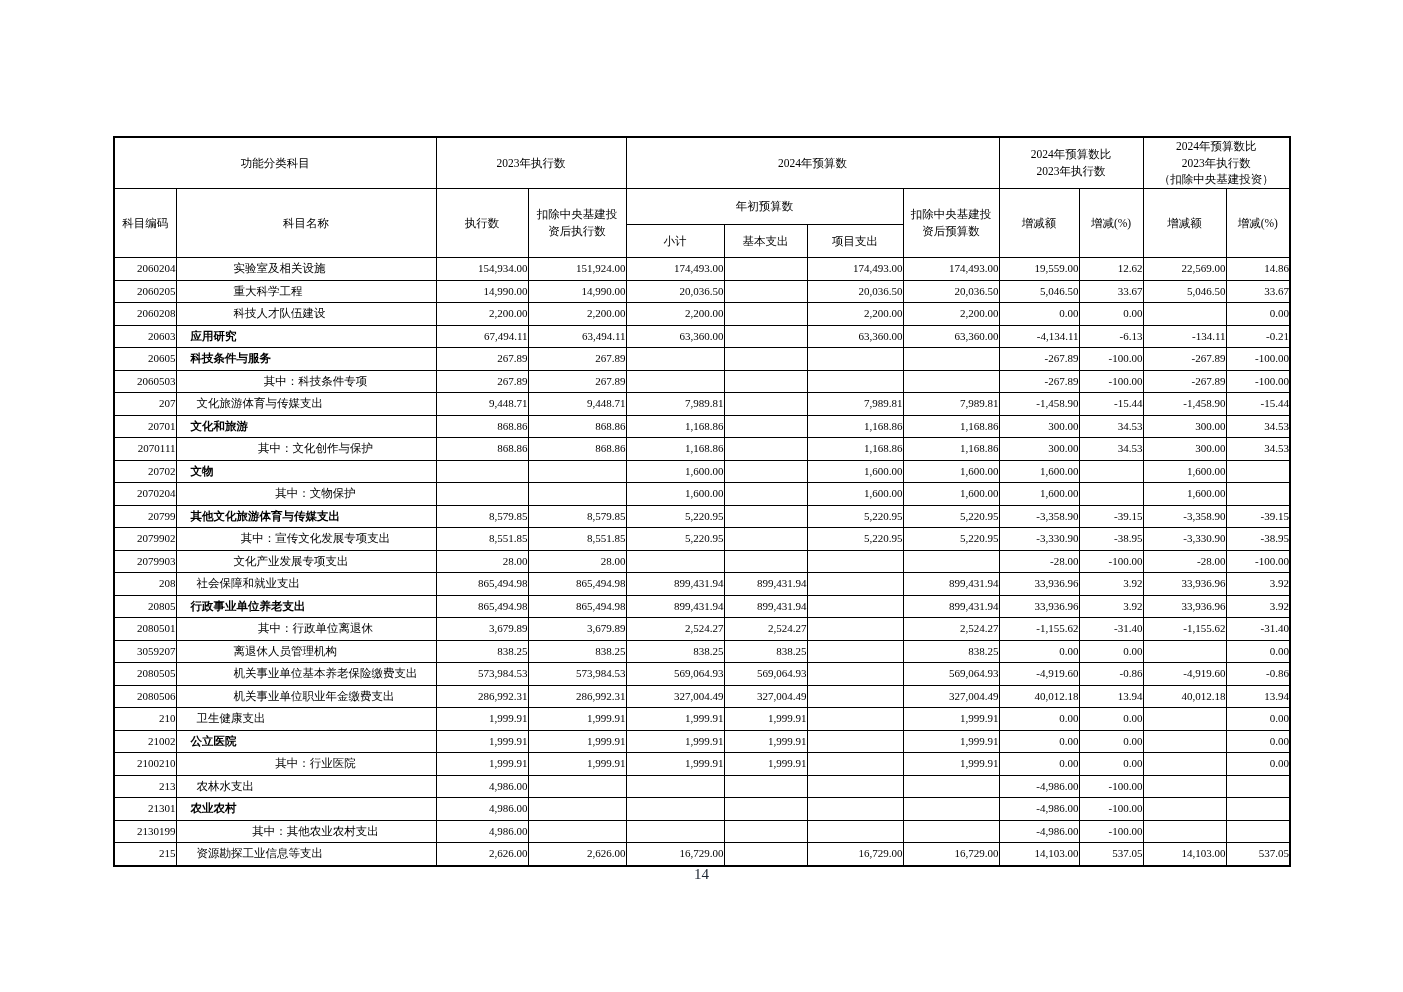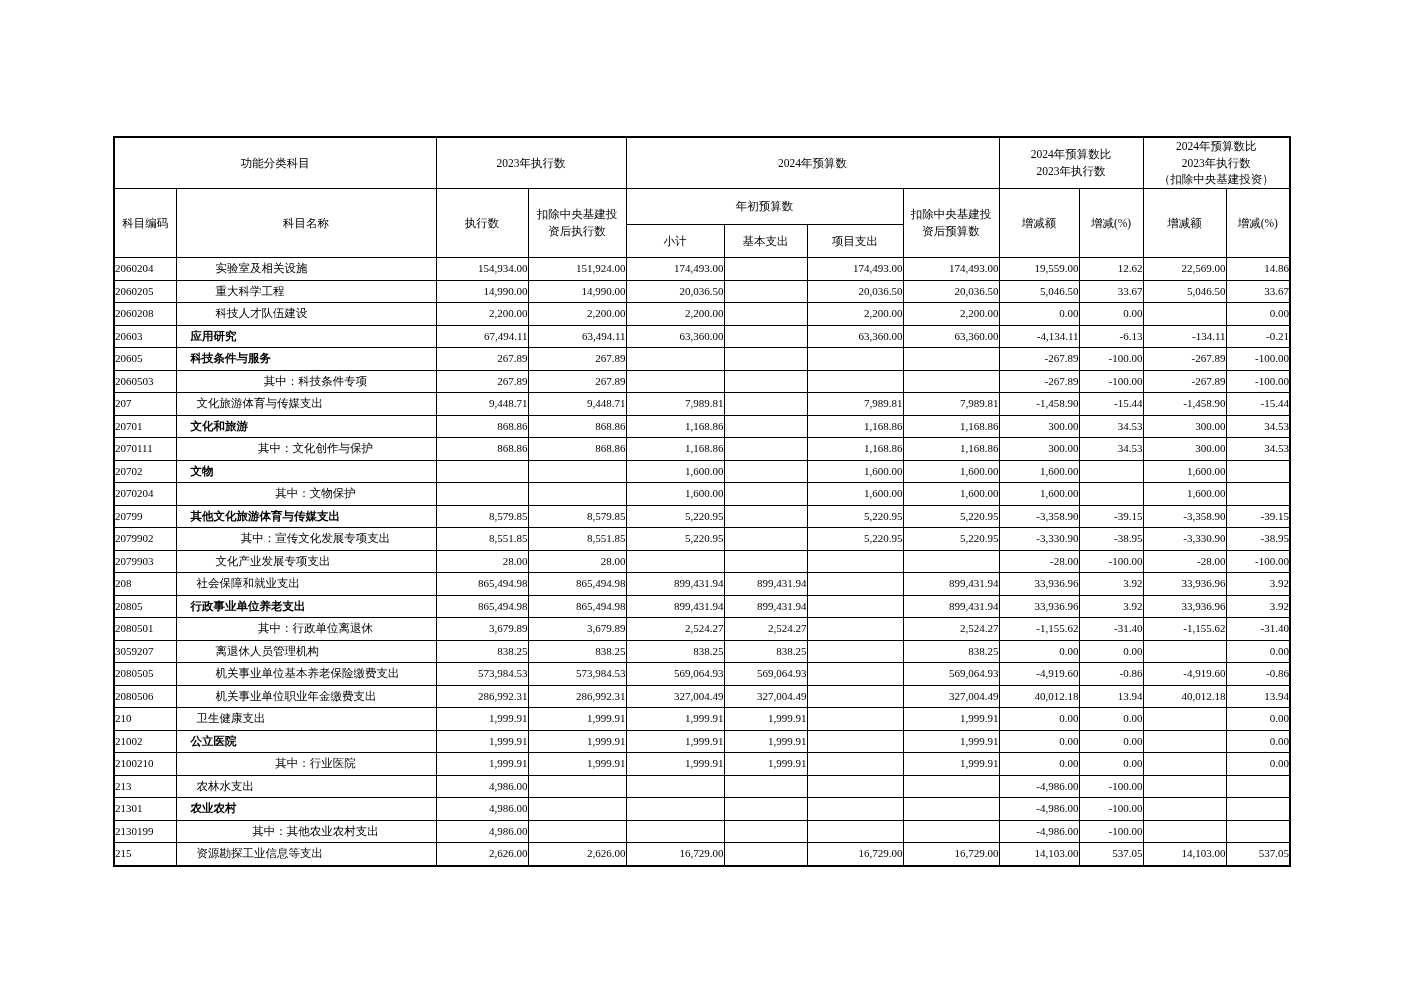--- a/index.html
+++ b/index.html
@@ -21,27 +21,27 @@
   thead th {
     font-weight:normal; font-size:11.5px; line-height:1.45;
     text-align:center; white-space:pre-line;
   }
   tr.band1 th { height:45px; }
   tr.band2 th.tall { height:67px; }
   tr.band2 th.mid  { height:35px;text-align:center; }
   tr.band3 th { height:32px; }
   tbody tr { height:21.5px; }
   tbody td { font-size:11px; line-height:21.5px; white-space:nowrap; }
-  td.code { text-align:left; padding-left:3px; }
+  td.code { text-align:right; padding-left:3px; }
   td.name { text-align:left; font-size:11.5px; }
   td.num  { text-align:right; padding-right:4px; }
   td.name.ind0 { padding-left:20px; }
   td.name.ind1 { padding-left:14px;font-weight:bold; }
   td.name.ind2 { padding-left:19px;text-align:center; }
-  td.name.ind3 { padding-left:39px; }
+  td.name.ind3 { padding-left:57px; }
   .pageno {
     position:absolute; left:0; top:866px; width:1403px;
     text-align:center; font-size:15px; color:#1b2430;
   }
 </style>
 </head>
 <body>
 
 <div class="sheet">
 
@@ -492,13 +492,14 @@
     <td class="num">16,729.00</td>
     <td class="num">16,729.00</td>
     <td class="num">14,103.00</td>
     <td class="num">537.05</td>
     <td class="num">14,103.00</td>
     <td class="num">537.05</td>
   </tr>
 </tbody>
   </table>
 
+  <div class="pageno">14</div>
 </div>
 
 </body></html>

